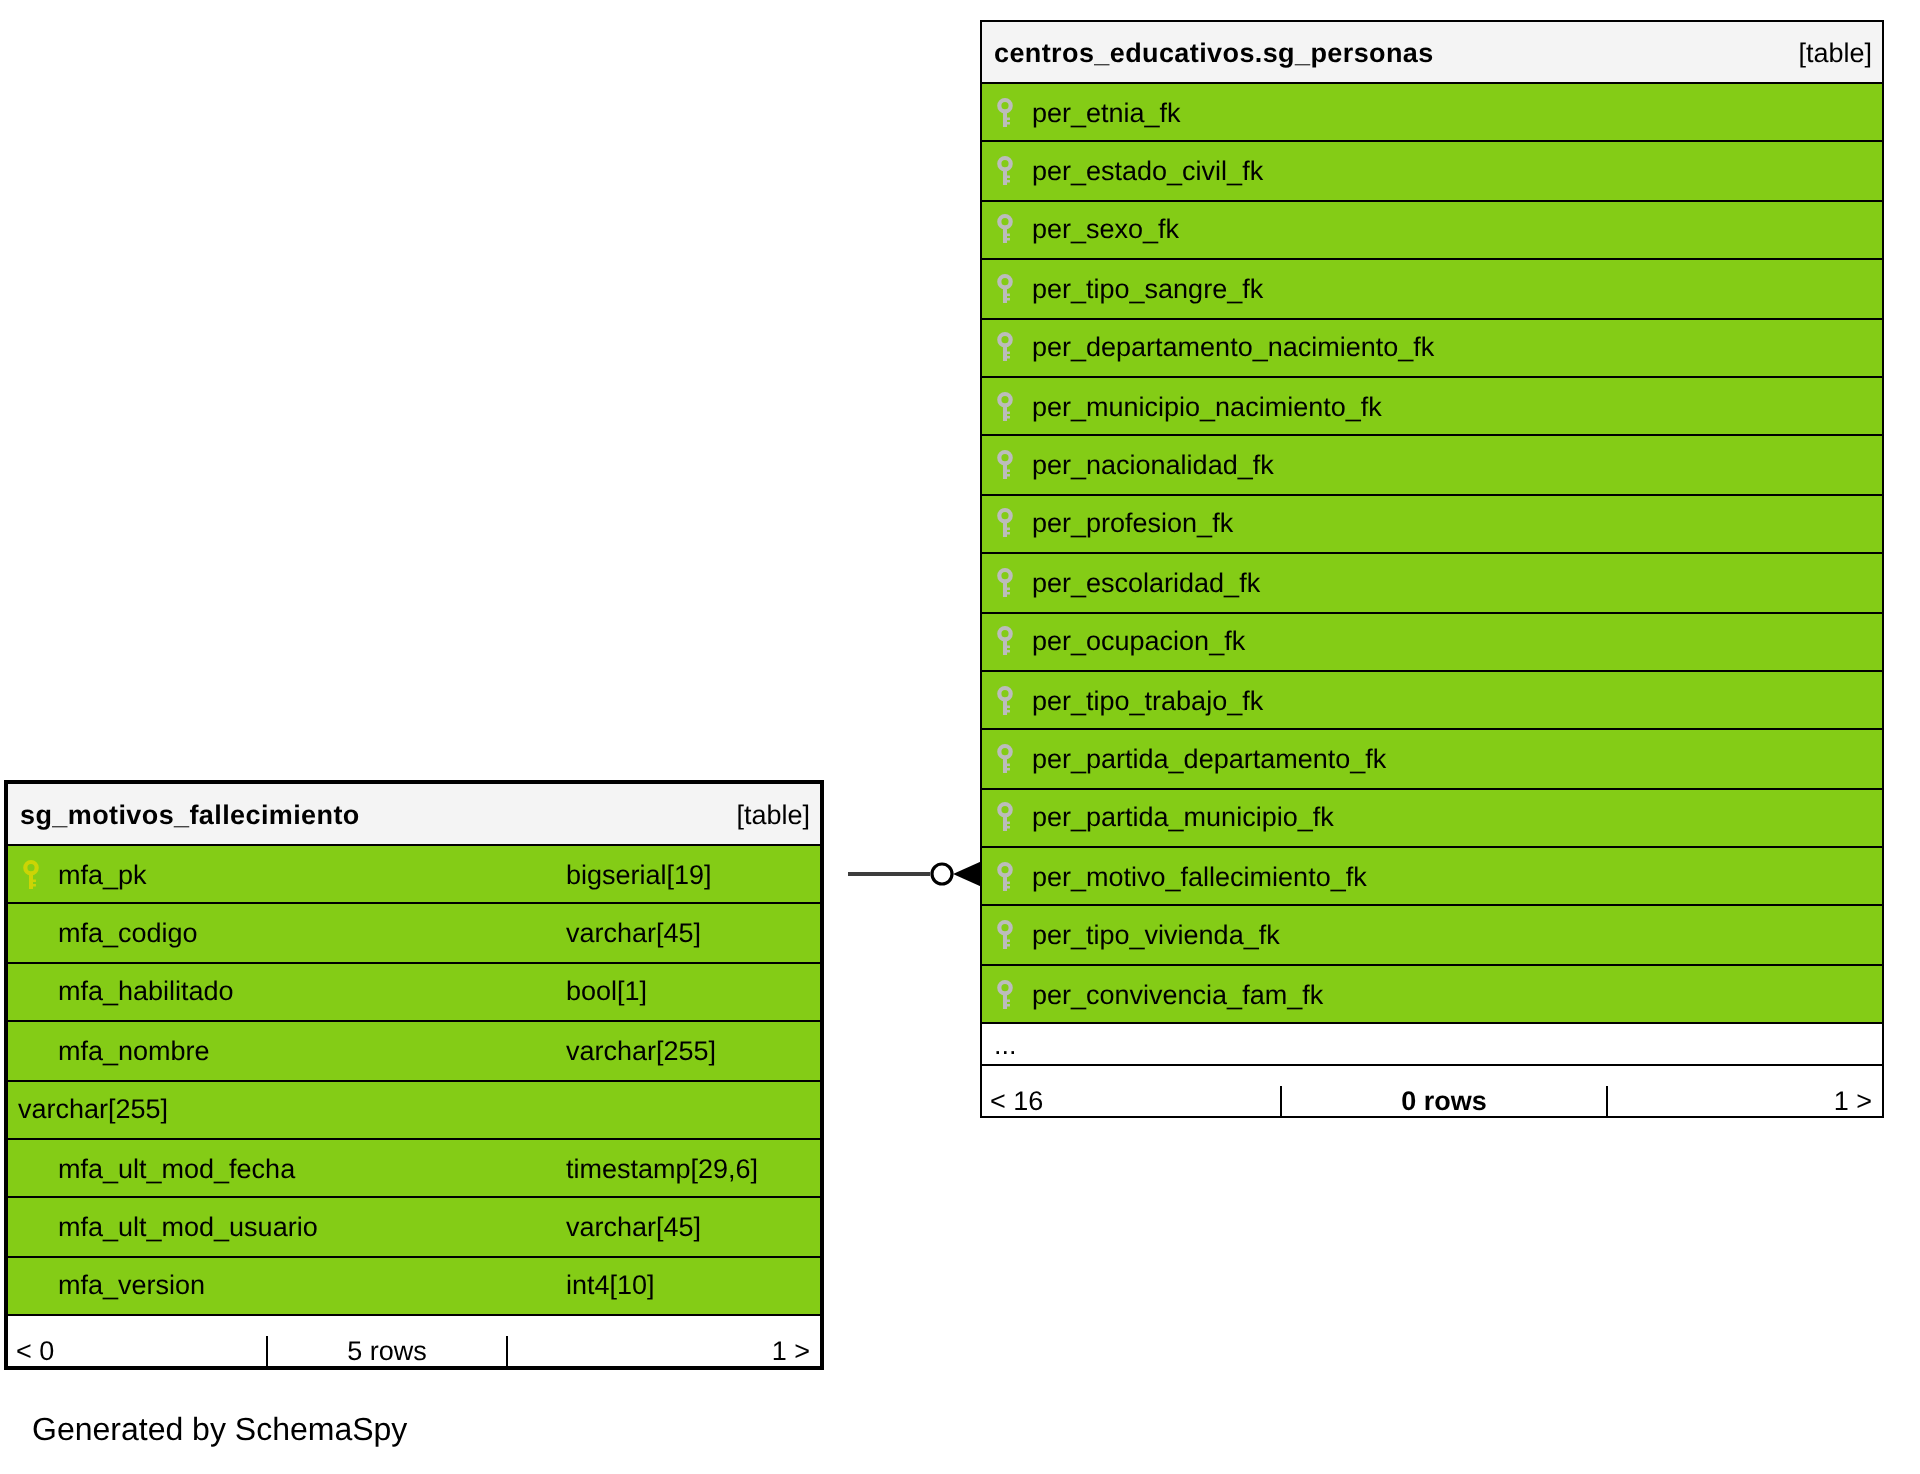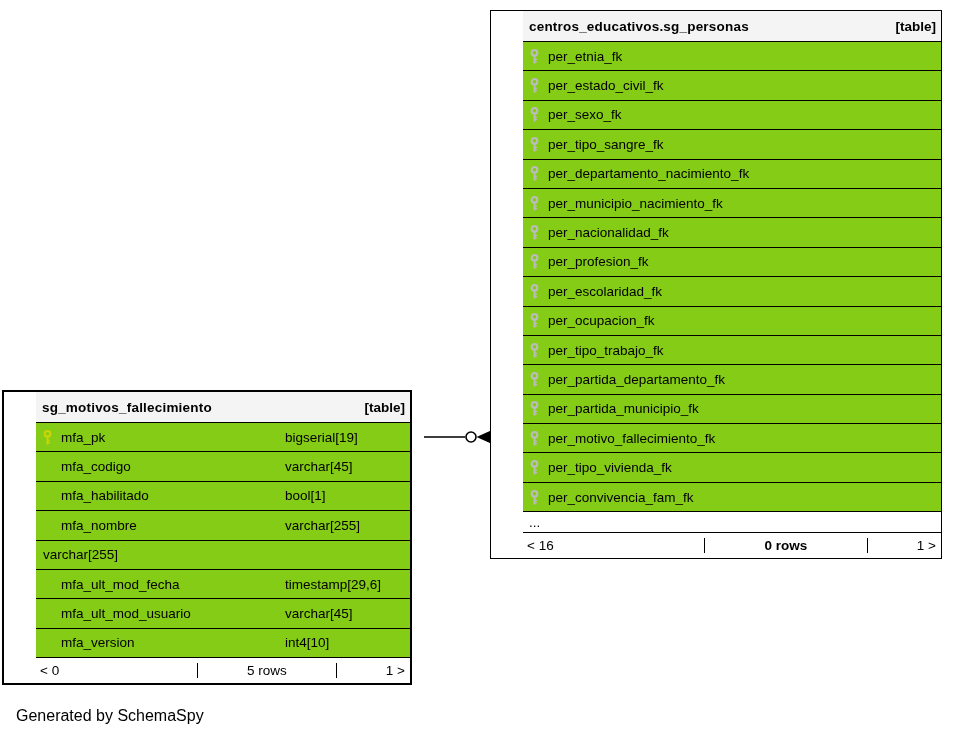--- a/index.html
+++ b/index.html
@@ -3,56 +3,56 @@
 <meta charset="utf-8">
 <style>
   html,body{margin:0;padding:0;}
   body{
     width:960px;height:737px;background:#ffffff;
     font-family:"Liberation Sans","DejaVu Sans",sans-serif;
     color:#000;position:relative;overflow:hidden;
   }
   .canvas{position:absolute;inset:0;}
 
-  .table-node{position:absolute;background:#fff;box-sizing:border-box;border:1px solid #000;padding-left:32px;}
+  .table-node{position:absolute;background:#fff;box-sizing:border-box;border:1px solid #000;}
   .table-node.focal{border-width:2px;}
 
   .thead{
     height:30px;background:#f4f4f4;border-bottom:0;
     display:flex;align-items:center;justify-content:space-between;
     padding:0 5px 0 6px;box-sizing:border-box;font-size:13.5px;
   }
   .tname{font-weight:bold;letter-spacing:.2px;}
-  .tbadge{font-weight:bold;}
+  .tbadge{font-weight:normal;}
 
   .trow{
     height:29.4px;border-top:1px solid #000;box-sizing:border-box;
     display:flex;align-items:stretch;font-size:13.5px;background:#84cc16;
   }
   .name-cell{flex:1;display:flex;align-items:center;padding-left:6px;min-width:0;}
-  .type-cell{width:132px;border-left:3px solid #84cc16;box-sizing:border-box;
+  .type-cell{width:132px;border-left:1px solid #84cc16;box-sizing:border-box;
     display:flex;align-items:center;padding-left:4px;}
   .key-icon{width:11px;height:17px;margin-right:8px;flex:0 0 auto;}
   .key-spacer{width:11px;margin-right:8px;flex:0 0 auto;}
 
   .ellipsis-row{
     height:21px;border-top:1px solid #000;box-sizing:border-box;
     display:flex;align-items:center;padding-left:6px;font-size:13.5px;
   }
 
   .tfoot{height:26px;border-top:1px solid #000;box-sizing:border-box;
-    display:flex;align-items:center;font-size:13.5px;gap:32px;}
+    display:flex;align-items:flex-end;font-size:13.5px;}
   .f-cell{display:flex;align-items:center;box-sizing:border-box;}
   .f-left{padding-left:4px;}
   .f-center{justify-content:center;border-left:1px solid #000;border-right:1px solid #000;}
   .f-right{flex:1;justify-content:flex-end;padding-right:5px;}
 
   #left-table{left:2px;top:390px;width:410px;}
   #left-table .f-left{width:129px;}
-  #left-table .f-center{width:140px;}
+  #left-table .f-center{width:121px;}
 
   #right-table{left:490px;top:10px;width:452px;}
   #right-table .f-left{width:149px;}
   #right-table .f-center{width:164px;font-weight:bold;}
 
   .connector{position:absolute;left:424px;top:427px;width:67px;height:20px;}
 
   .credit{position:absolute;left:16px;top:707px;font-size:16px;}
 </style>
 </head>

